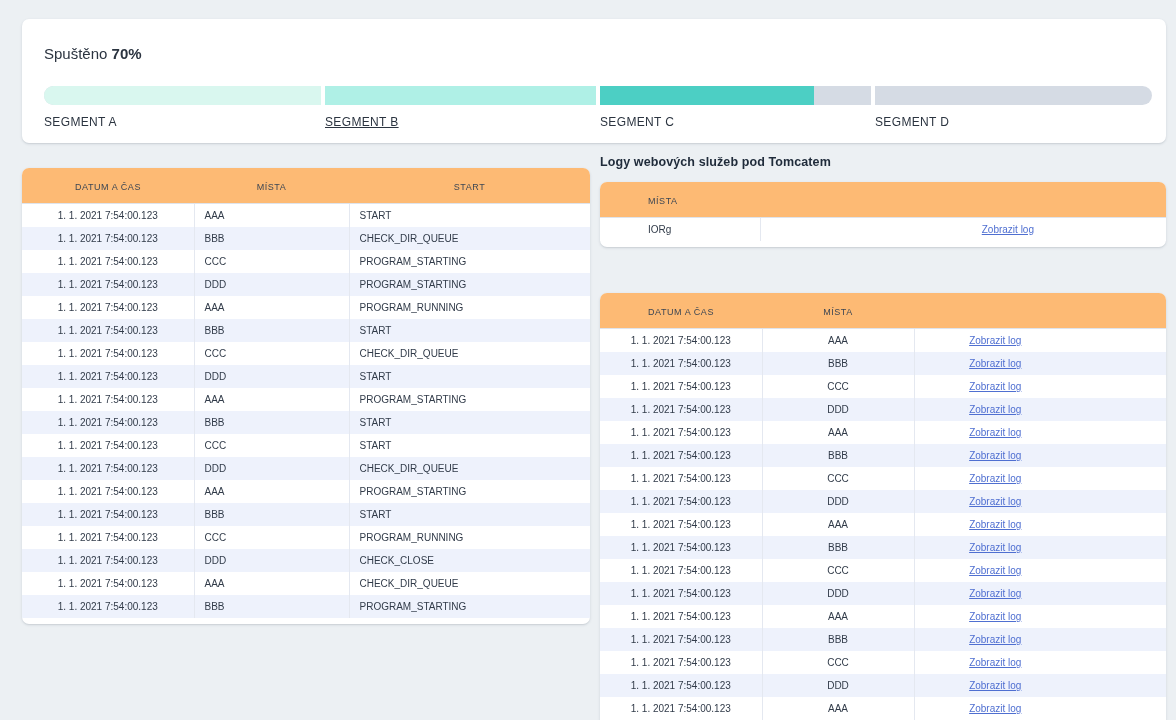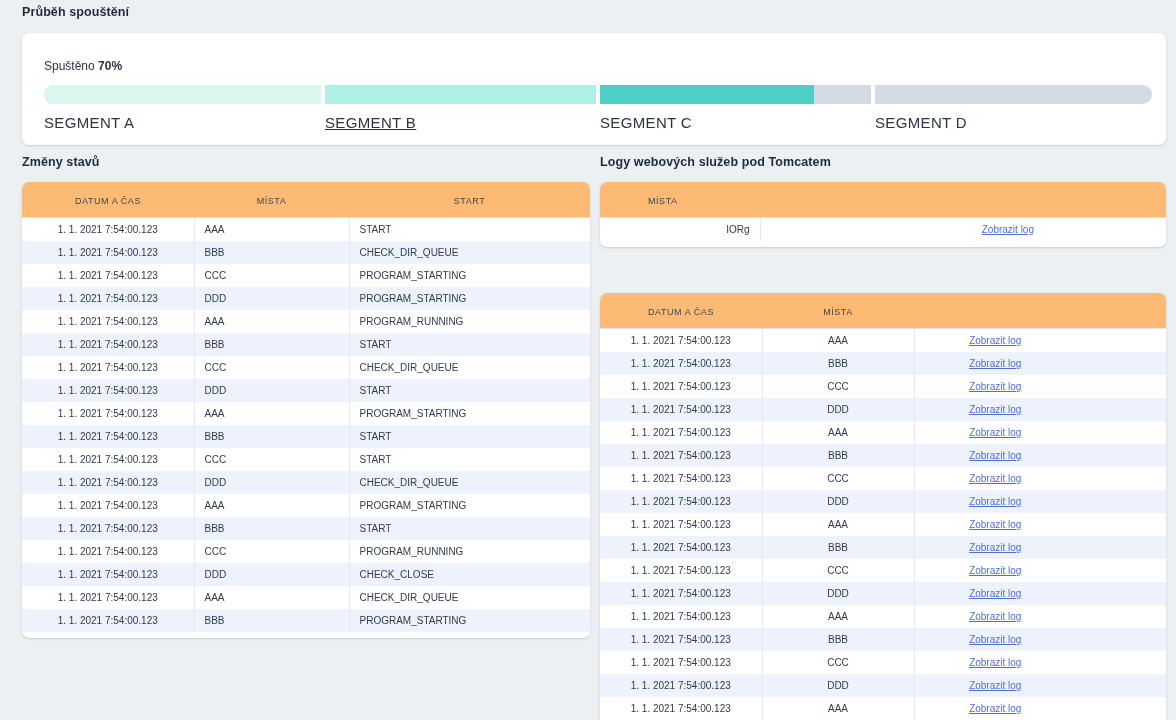--- a/index.html
+++ b/index.html
@@ -22,42 +22,42 @@
 
   .card {
     background: #ffffff;
     border-radius: 7px;
     box-shadow: 0 1px 3px rgba(30,45,70,0.13), 0 1px 1px rgba(30,45,70,0.06);
   }
 
   
   #progress-section { position: absolute; left: 22px; top: 5px; width: 1154px; }
   #progress-card { margin-top: 14px; width: 1144px; padding: 26px 22px 14px 22px; }
-  .progress-label { font-size: 12px; color: #2b3440; margin-bottom: 12px; }
+  .progress-label { font-size: 15px; color: #2b3440; margin-bottom: 24px; }
   .progress-label b { font-weight: bold; }
 
   .progress-track {
     display: flex;
     width: 1108px;
     height: 19px;
     gap: 4px;
   }
   .seg-outer {
     position: relative;
     height: 19px;
     background: #d5dbe4;
     overflow: hidden;
   }
   .seg-outer:first-child { border-top-left-radius: 9.5px; border-bottom-left-radius: 9.5px; }
   .seg-outer:last-child { border-top-right-radius: 9.5px; border-bottom-right-radius: 9.5px; }
   .seg-fill { position: absolute; left: 0; top: 0; bottom: 0; }
 
   .seg-labels { display: flex; width: 1108px; gap: 4px; margin-top: 10px; }
   .seg-label {
-    font-size: 15px;
+    font-size: 12px;
     letter-spacing: 0.35px;
     color: #2b3440;
   }
 
   
   .tbl { width: 100%; border-collapse: collapse; }
   .tbl th {
     font-size: 9px;
     font-weight: normal;
     letter-spacing: 0.55px;
@@ -91,37 +91,36 @@
   
   #states-section { position: absolute; left: 22px; top: 155px; width: 568px; }
   #states-card { margin-top: 13px; width: 568px; padding: 0 0 6px 0; overflow: hidden; }
   #states-card .tbl th:nth-child(1) { width: 172px; }
   #states-card .tbl th:nth-child(2) { width: 155px; }
 
   
   #tomcat-section { position: absolute; left: 600px; top: 155px; width: 624px; }
   #tomcat-card { margin-top: 13px; width: 566px; padding: 0 0 6px 0; overflow: hidden; }
   #tomcat-card .tbl th:nth-child(1) { width: 160px; text-align: left; padding-left: 48px; }
-  #tomcat-card .tbl td:nth-child(1) { width: 160px; text-align: right; padding-left: 48px; }
+  #tomcat-card .tbl td:nth-child(1) { width: 160px; text-align: left; padding-left: 48px; }
 
   
   #errors-section { position: absolute; left: 600px; top: 280px; width: 566px; }
   #errors-card { margin-top: 13px; width: 566px; padding: 0 0 7px 0; overflow: hidden; }
   #errors-card .tbl th:nth-child(1) { width: 162px; }
   #errors-card .tbl th:nth-child(2) { width: 152px; }
   #errors-card .tbl td:nth-child(3) { padding-right: 100px; }
   #errors-card .tbl th:nth-child(3) { padding-right: 100px; }
 </style>
 </head>
 <body>
 
 <div class="page">
 
   <section id="progress-section">
-    <div class="section-title">Průběh spouštění</div>
     <div id="progress-card" class="card">
       <div class="progress-label">
         <span>Spuštěno</span>
         <b>70%</b>
       </div>
       <div class="progress-track" id="progress-track">
           <div class="seg-outer" style="width: 277px; background: rgb(213, 219, 228);">
             <div class="seg-fill" style="width: 100%; background: rgb(217, 247, 239);"></div>
           </div>
           <div class="seg-outer" style="width: 271px; background: rgb(213, 219, 228);">
@@ -135,21 +134,20 @@
       <div class="seg-labels" id="seg-labels">
           <div class="seg-label" style="width: 277px;">SEGMENT A</div>
           <div class="seg-label" style="width: 271px; text-decoration: underline;">SEGMENT B</div>
           <div class="seg-label" style="width: 271px;">SEGMENT C</div>
           <div class="seg-label" style="width: 277px;">SEGMENT D</div>
         </div>
     </div>
   </section>
 
   <section id="states-section">
-    <div class="section-title">Změny stavů</div>
     <div id="states-card" class="card">
       <table class="tbl">
         <thead>
             <tr id="states-head">
               <th class="ta-c">DATUM A ČAS</th>
               <th class="ta-c">MÍSTA</th>
               <th class="ta-c">START</th>
             </tr>
           </thead>
         <tbody id="states-body">

